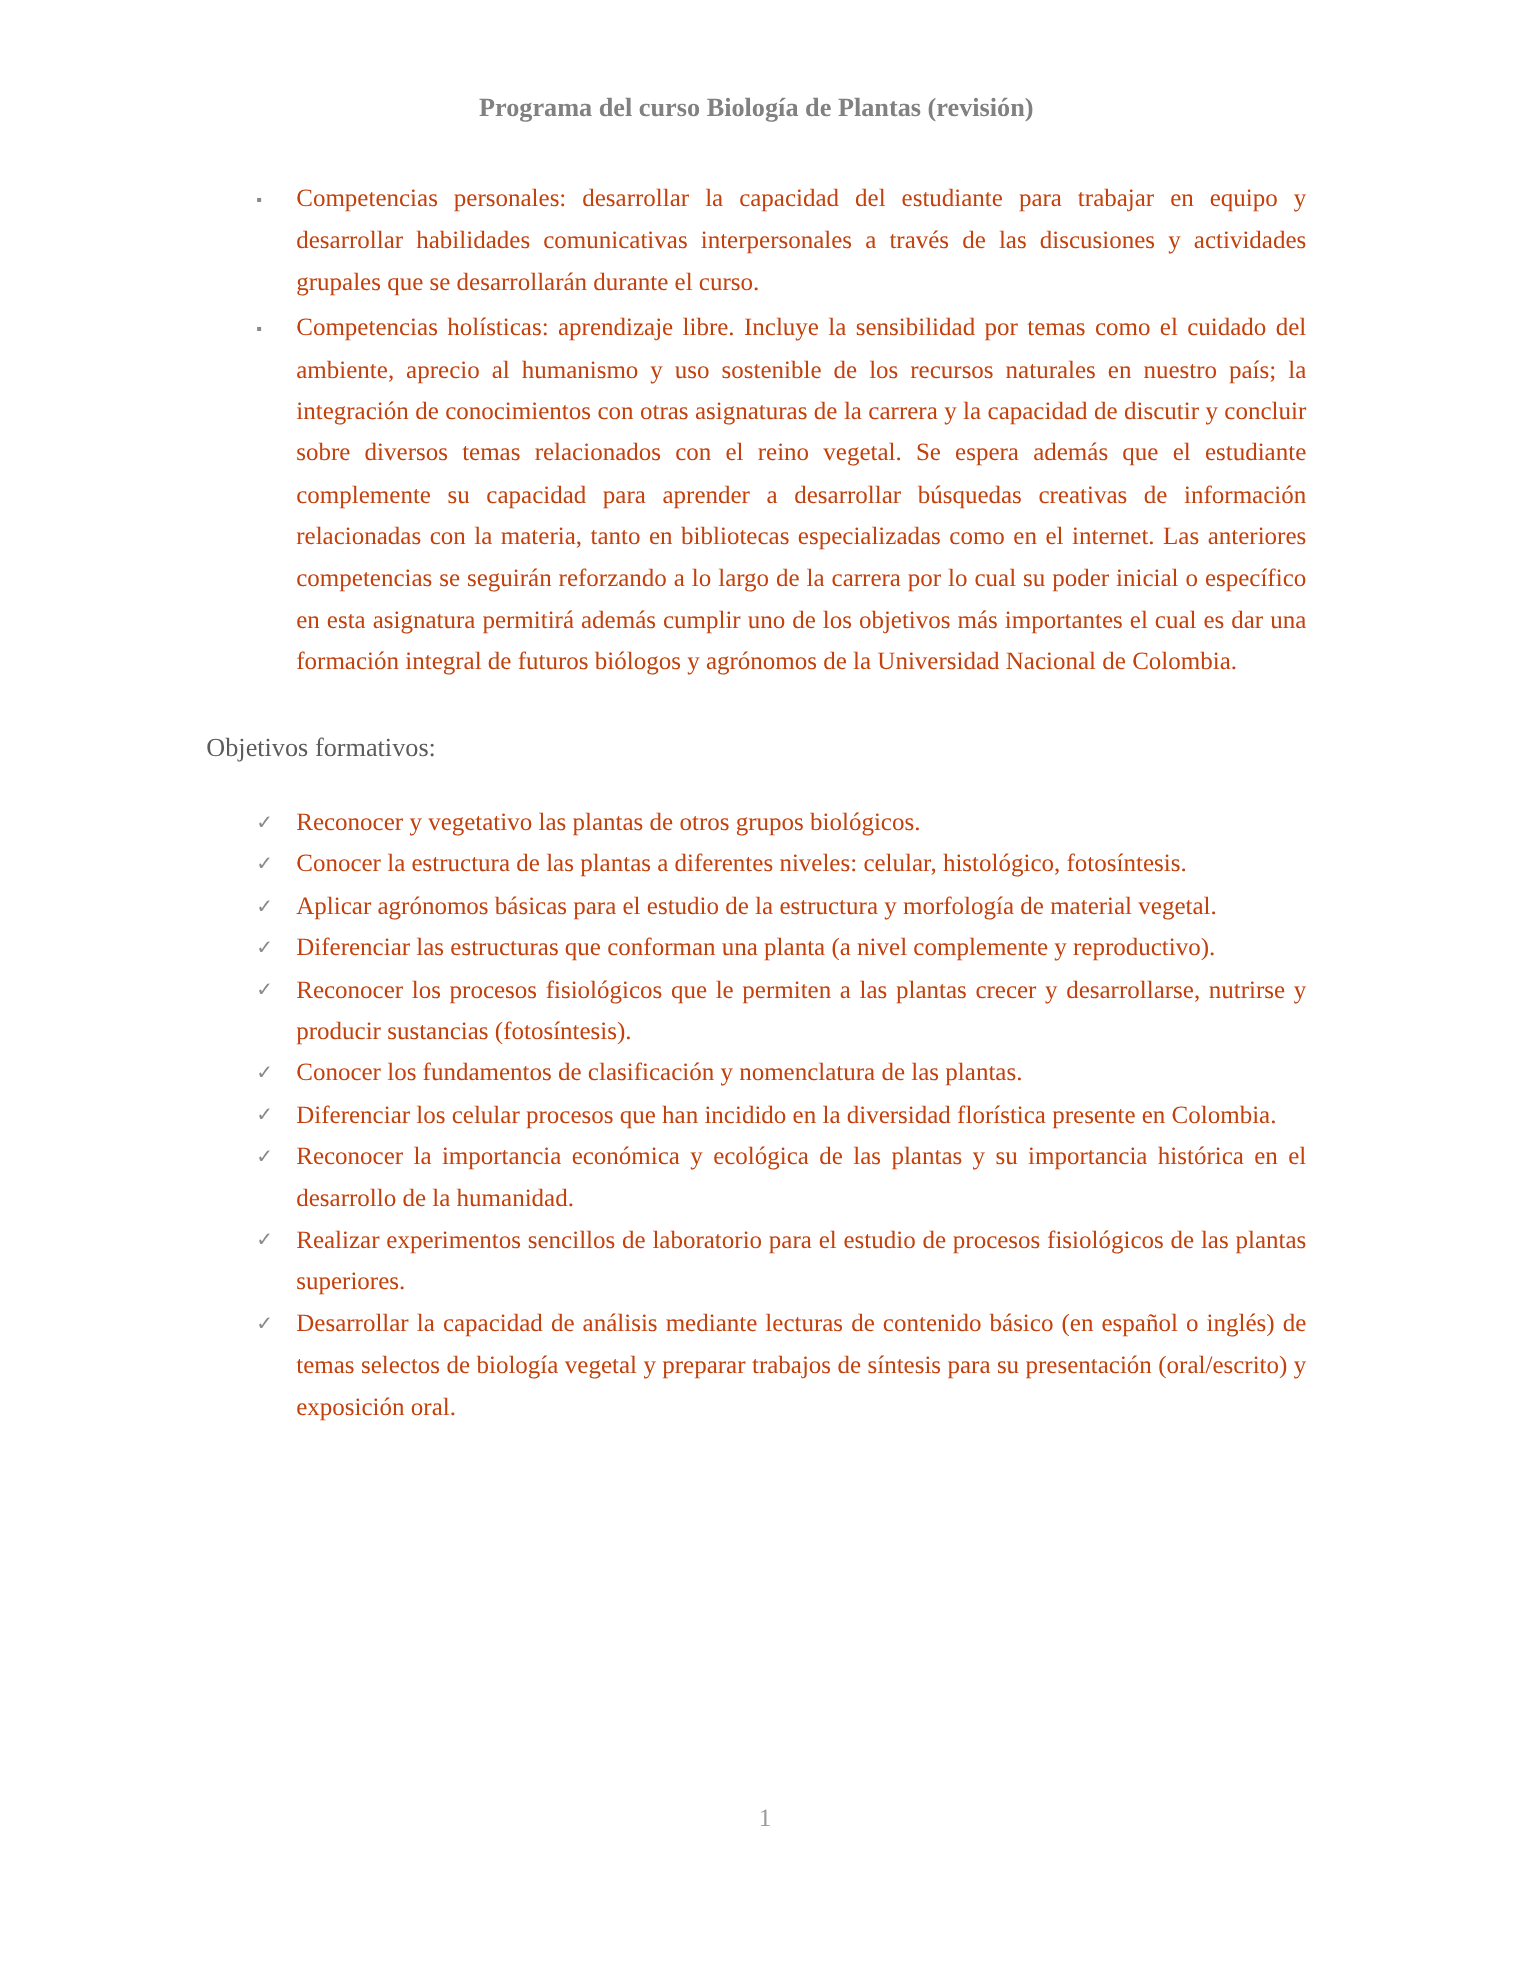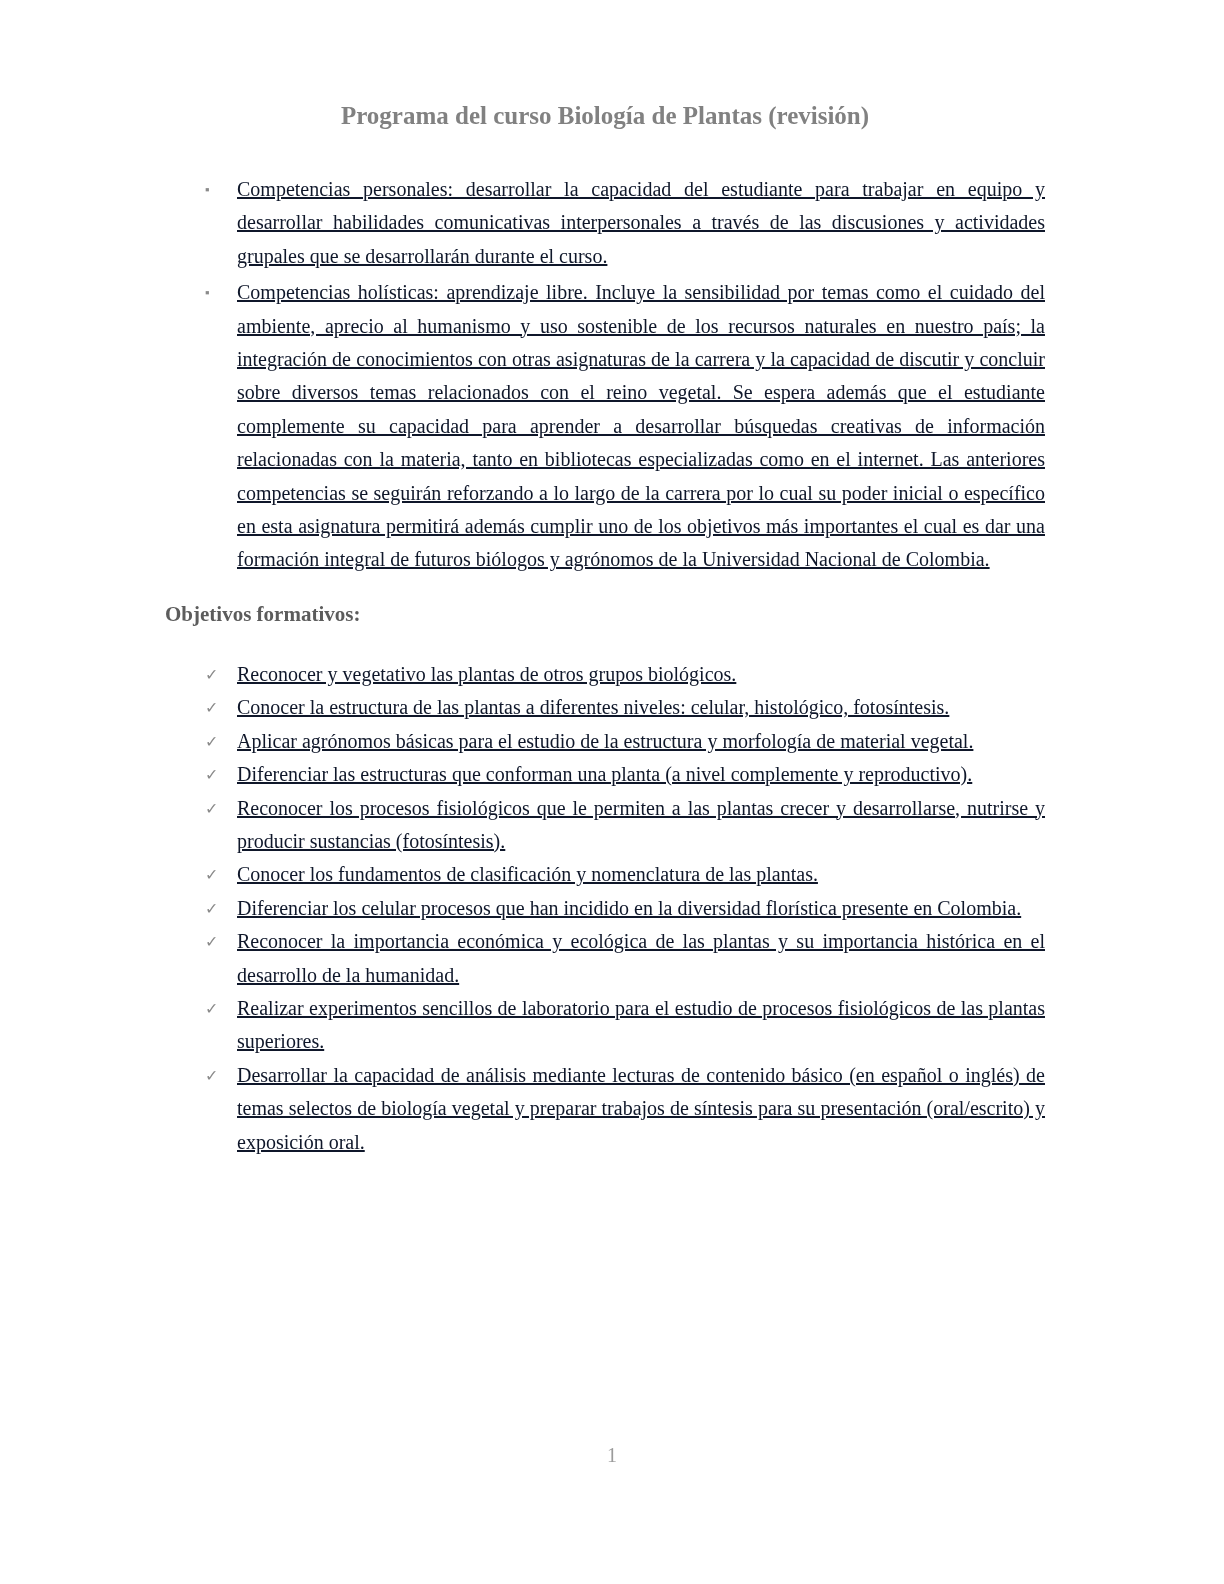--- a/index.html
+++ b/index.html
@@ -11,23 +11,23 @@
     overflow:hidden;
   }
   .doc{
     position:absolute;inset:0;
     padding:0 179px 0 165px;
     box-sizing:border-box;
     color:#8a8a8a;
     filter:blur(0.5px);
   }
   .title{
-    margin-top:102px;
+    margin-top:72px;
     text-align:center;
-    font-size:25px;
+    font-size:21px;
     line-height:28px;
     font-weight:600;
     color:#818181;
   }
   ul.plain{
     list-style:none;margin:0;padding:0 0 0 40px;
   }
   ul.bullets{margin-top:43px;}
   ul.bullets li{display:flex;margin:0 0 3px 0;}
   ul.checks{margin-top:29px;}
@@ -37,28 +37,27 @@
     color:#8a8a8a;
     line-height:33.4px;
   }
   .mk.square{font-size:13px;}
   .mk.check{font-size:16px;}
   .tx{
     flex:1;
     font-size:20px;
     line-height:33.4px;
     text-align:justify;
-    color:#0f172a;
-    text-decoration:underline;
+    color:#c2410c;
   }
   .heading{
-    margin-top:22px;
+    margin-top:36px;
     font-size:21px;
     line-height:30px;
-    font-weight:bold;
+    font-weight:normal;
     color:#5c5c5c;
   }
   .pagenum{
     position:absolute;
     top:1444px;left:0;right:0;
     text-align:center;
     font-size:20px;
     color:#9b9b9b;
   }
 </style>

